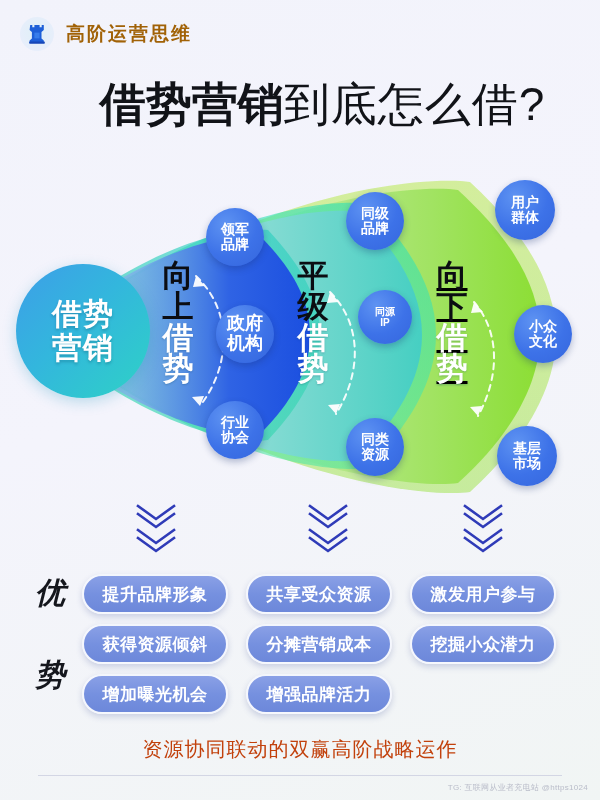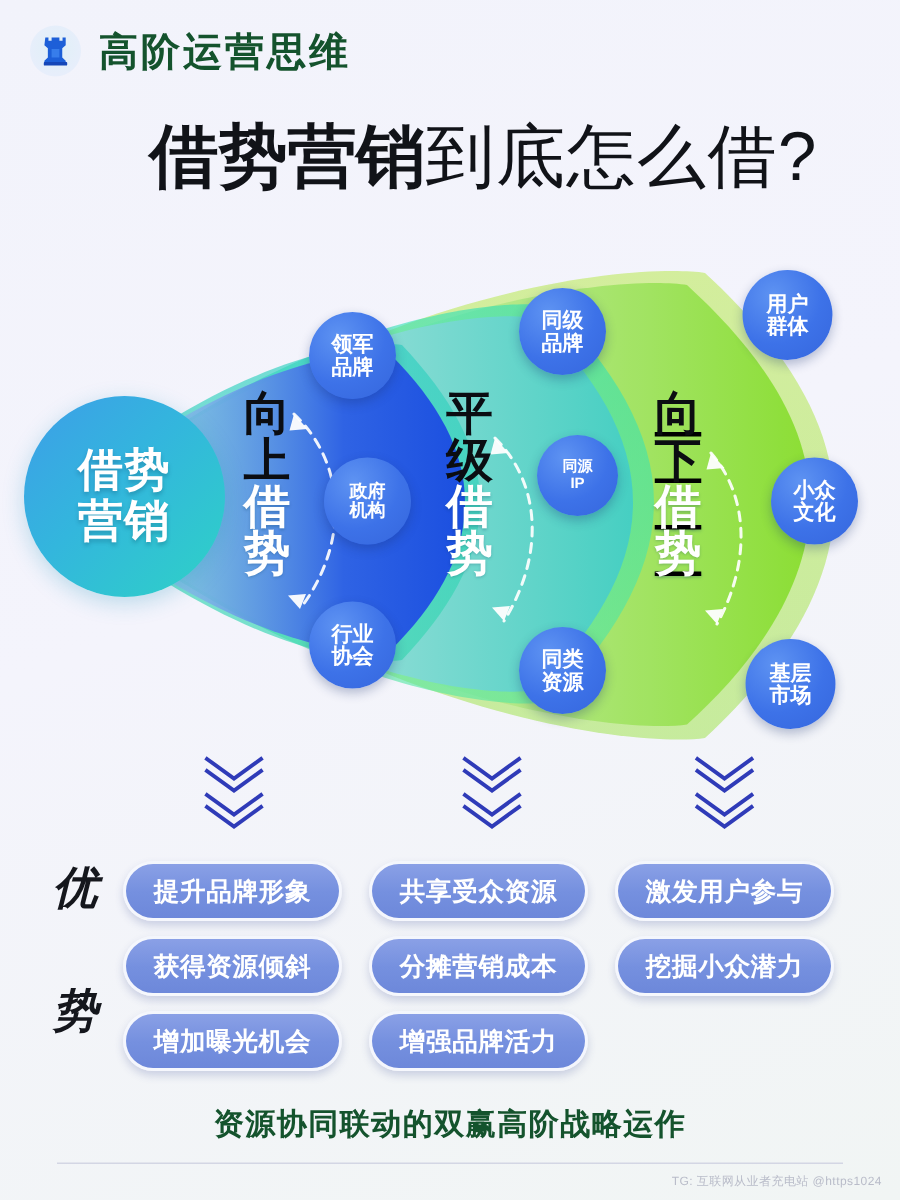--- a/index.html
+++ b/index.html
@@ -24,23 +24,23 @@
     z-index: 6;
   }
   #logo-badge {
     width: 34px; height: 34px; border-radius: 50%;
     background: radial-gradient(circle at 50% 45%, #dff0f6 0%, #e7eefb 70%, #eef1fb 100%);
     display: flex; align-items: center; justify-content: center;
     flex: 0 0 auto;
   }
   #logo-badge svg { display: block; }
   #brand-name {
-    font-size: 26px;
+    font-size: 19px;
     font-weight: 700;
-    color: #14532d;
+    color: #a16207;
     letter-spacing: 2px;
   }
 
   
   #title-wrap {
     text-align: center;
     margin-top: 12px;
     position: relative;
     z-index: 6;
   }
@@ -171,22 +171,22 @@
   
   #footer {
     position: absolute;
     left: 0; top: 736px;
     width: 600px;
     text-align: center;
     z-index: 6;
   }
   #footer-tagline {
     font-size: 20px;
-    font-weight: 700;
-    color: #14532d;
+    font-weight: 400;
+    color: #c2410c;
     letter-spacing: 1px;
   }
   #footer-rule {
     width: 524px;
     height: 1px;
     background: #d3d6e4;
     margin: 12px auto 0;
   }
   #watermark {
     position: absolute;
@@ -321,21 +321,21 @@
   </div>
   <div class="fan-label" style="left:426px; top:92px;text-decoration:underline;">
     <span class="dark">向下</span>
     <span class="light">借势</span>
   </div>
 
   <div class="node" style="left:206px; top:40px; width:58px; height:58px; font-size:14px;">
     <span>领军</span>
     <span>品牌</span>
   </div>
-  <div class="node" style="left:216px; top:137px; width:58px; height:58px; font-size:12px;">
+  <div class="node" style="left:216px; top:137px; width:58px; height:58px; font-size:18px;">
     <span>政府</span>
     <span>机构</span>
   </div>
   <div class="node" style="left:206px; top:233px; width:58px; height:58px; font-size:14px;">
     <span>行业</span>
     <span>协会</span>
   </div>
 
   <div class="node" style="left:346px; top:24px; width:58px; height:58px; font-size:14px;">
     <span>同级</span>

